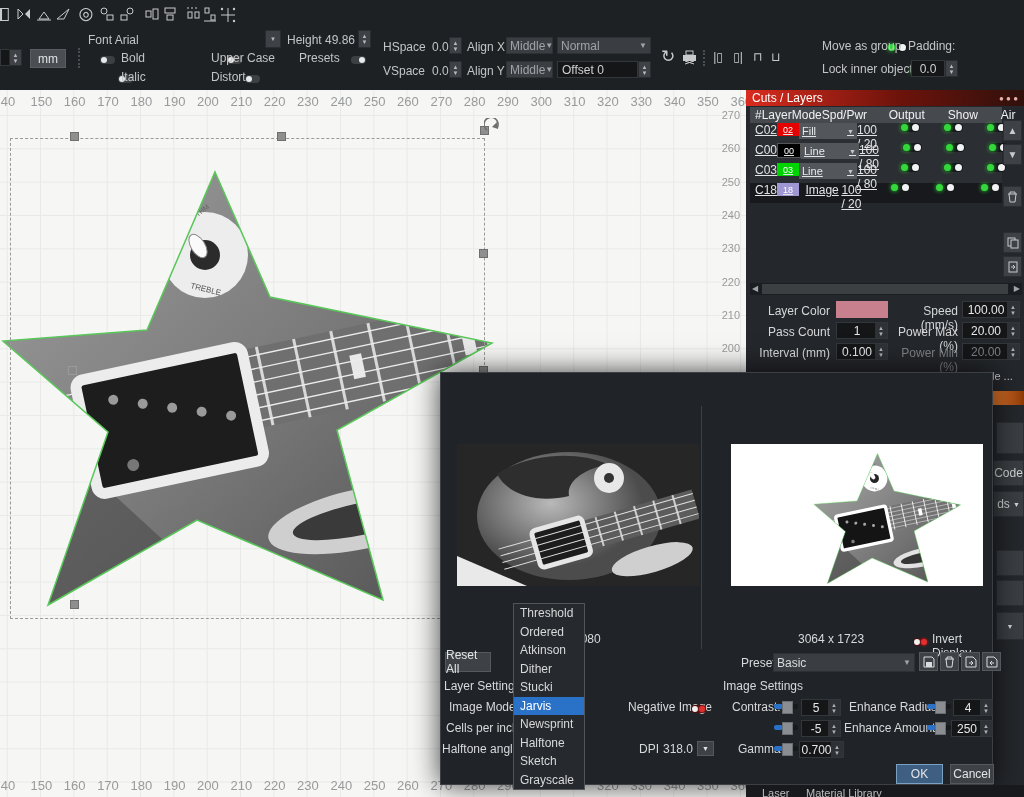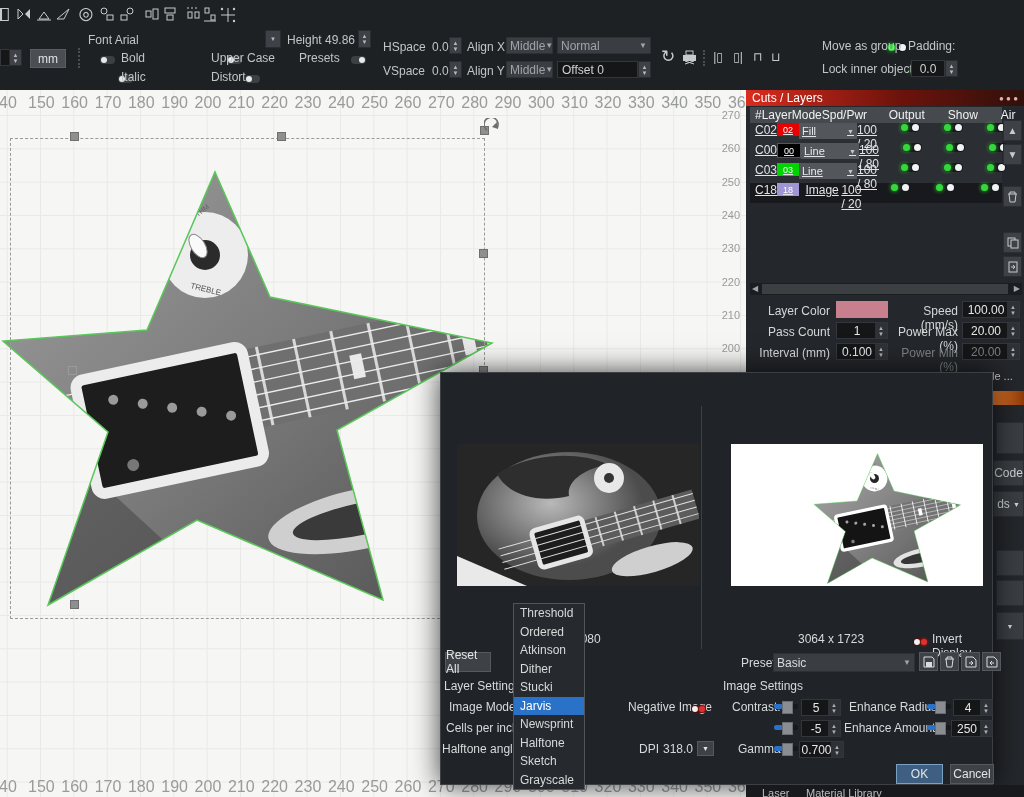--- a/index.html
+++ b/index.html
@@ -31,21 +31,21 @@
                    background:var(--toggle-green);box-shadow:0 0 4px var(--toggle-green);}
   .gtoggle::after{content:"";position:absolute;right:1px;top:1px;width:7px;height:7px;border-radius:50%;background:#f2f3f4;}
   .rtoggle{width:15px;height:8px;border-radius:4px;background:#4a0e0e;position:relative;display:inline-block;}
   .rtoggle::before{content:"";position:absolute;left:1px;top:1px;width:6px;height:6px;border-radius:50%;background:#f0f0f0;}
   .rtoggle::after{content:"";position:absolute;right:1px;top:1px;width:6px;height:6px;border-radius:50%;
                   background:var(--toggle-red);box-shadow:0 0 3px var(--toggle-red);}
   
   #canvas{left:0;top:90px;width:746px;height:707px;background:#f6f6f5;
           background-image:linear-gradient(#e9e9e8 1px,transparent 1px),linear-gradient(90deg,#e9e9e8 1px,transparent 1px);
           background-size:33.33px 33.33px;background-position:6.7px 25px;overflow:hidden;}
-  .rlabel{position:absolute;color:#999a9b;font-size:16px;transform:translateX(-50%);}
+  .rlabel{position:absolute;color:#999a9b;font-size:13px;transform:translateX(-50%);}
   .rlabelV{position:absolute;color:#999a9b;font-size:11px;right:6px;transform:translateY(-50%);}
   #selrect{left:10px;top:48px;width:473px;height:479px;border:1px dashed #9a9a9a;}
   .handle{position:absolute;width:7px;height:7px;background:#8f8f8f;border:1px solid #6f6f6f;}
   
   #rightpanel{left:746px;top:90px;width:278px;height:707px;background:#24272b;}
   #clheader{left:0;top:0;width:278px;height:16px;
      background:linear-gradient(90deg,var(--header-red),#6d130b 55%,#30100c);color:#fff;
      display:flex;align-items:center;padding-left:6px;box-sizing:border-box;font-size:12px;}
   .lt-headrow{display:flex;align-items:center;background:#46494d;color:#f0f1f2;height:16px;font-size:12px;}
   .lt-row{display:flex;align-items:flex-start;height:20px;background:#2b2e32;font-size:12px;color:#e2e3e4;text-decoration:underline;}

